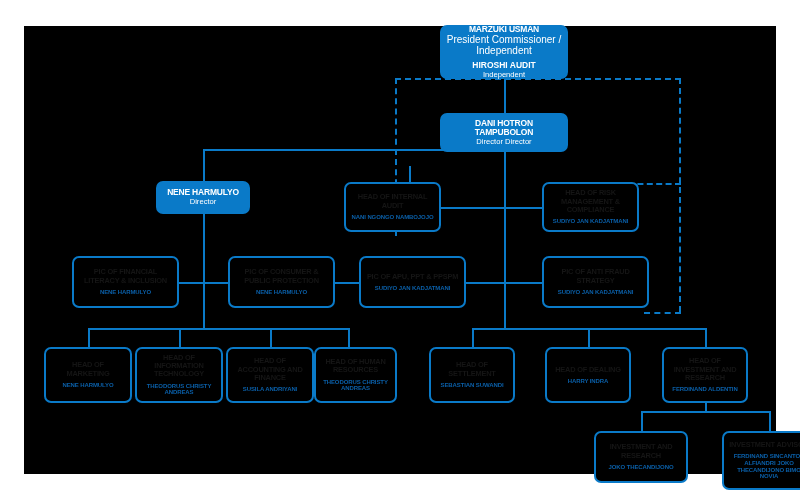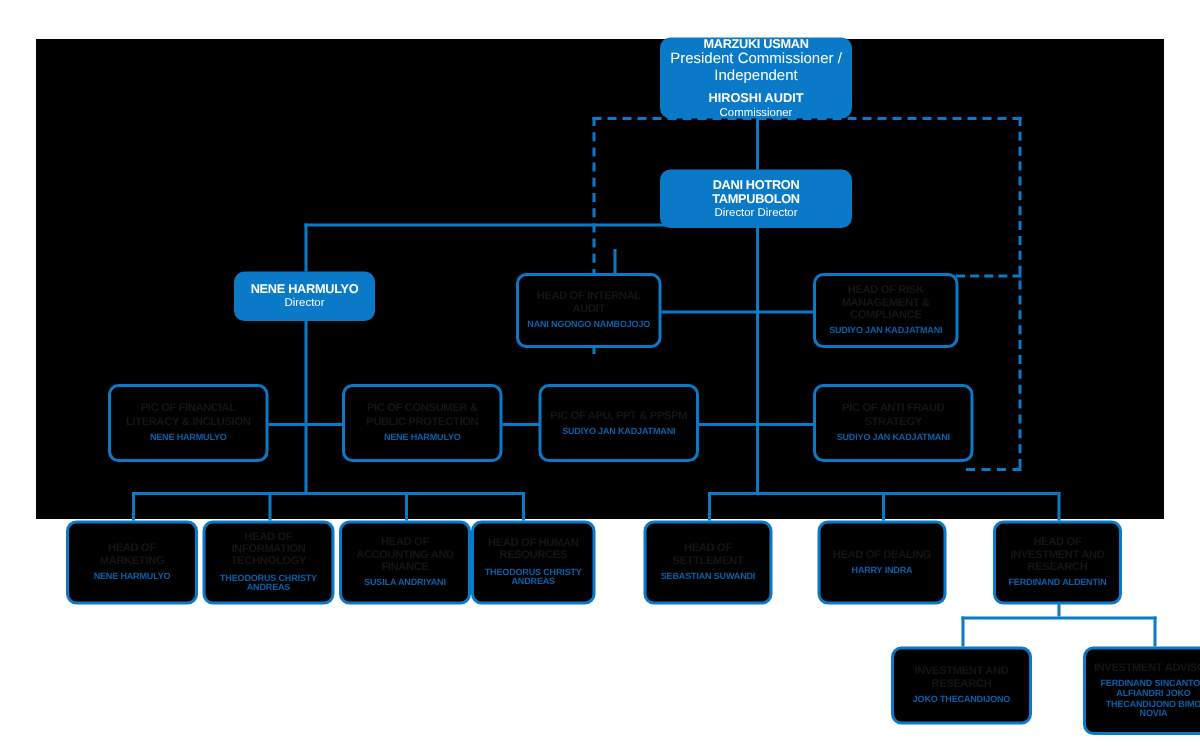--- a/index.html
+++ b/index.html
@@ -1,21 +1,21 @@
 <!DOCTYPE html>
 <html><head>
 <meta charset="utf-8">
 <style>
   html,body{margin:0;padding:0;background:#ffffff;}
   body{width:800px;height:500px;overflow:hidden;font-family:"Liberation Sans",sans-serif;}
 
   #canvas{
     position:absolute;
     left:24px; top:26px;
-    width:752px; height:320px;
+    width:752px; height:448px;
     background:#000000;
   }
 
   
   .ln{position:absolute;background:#0a7ac8;}
   .hl{height:2px;}
   .vl{width:2px;}
   .dash-h{position:absolute;height:0;border-top:2px dashed #0a7ac8;}
   .dash-v{position:absolute;width:0;border-left:2px dashed #0a7ac8;}
 
@@ -108,21 +108,21 @@
 
   <div class="ln vl" style="left:681px;top:352px;height:33px;"></div>
   <div class="ln hl" style="left:617px;top:385px;width:130px;"></div>
   <div class="ln vl" style="left:617px;top:385px;height:20px;"></div>
   <div class="ln vl" style="left:745px;top:385px;height:20px;"></div>
 
   <div class="box solid" style="left:416px;top:-1px;width:128px;height:54px;">
     <span class="title">MARZUKI USMAN</span>
     <span class="sub">President Commissioner / Independent</span>
     <span class="title2">HIROSHI AUDIT</span>
-    <span class="sub2">Commissioner</span>
+    <span class="sub2">Independent</span>
   </div>
 
   <div class="box solid director" style="left:416px;top:87px;width:128px;height:39px;">
     <span class="title">DANI HOTRON TAMPUBOLON</span>
     <span class="sub">Director Director</span>
   </div>
 
   <div class="box solid director" style="left:132px;top:155px;width:94px;height:33px;">
     <span class="title">NENE HARMULYO</span>
     <span class="sub">Director</span>

